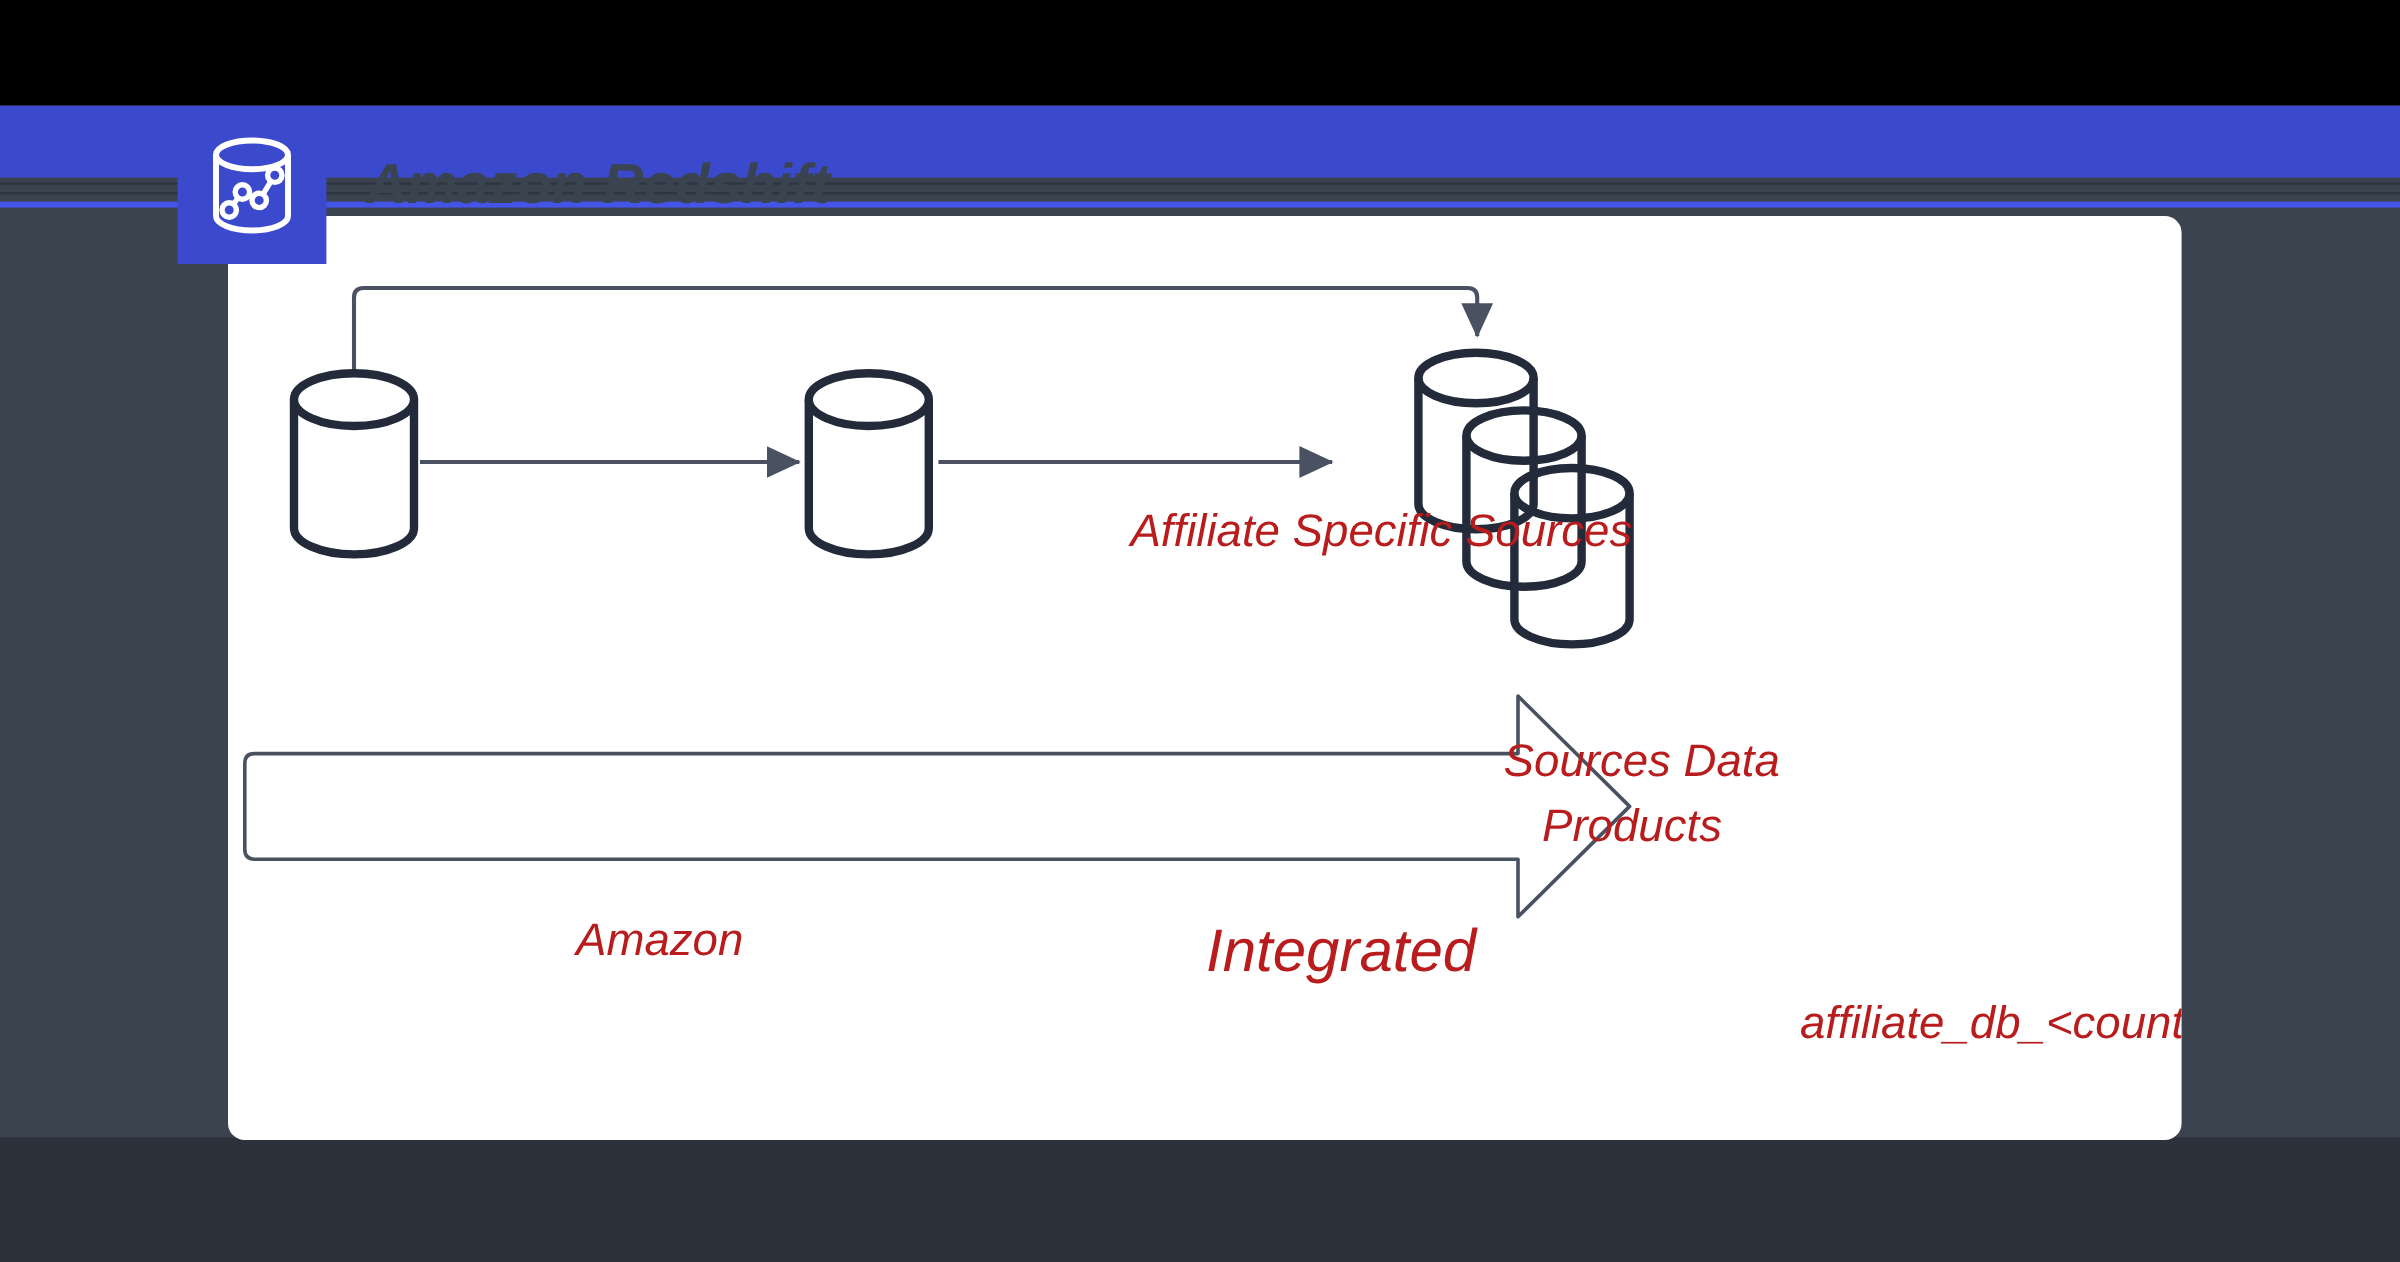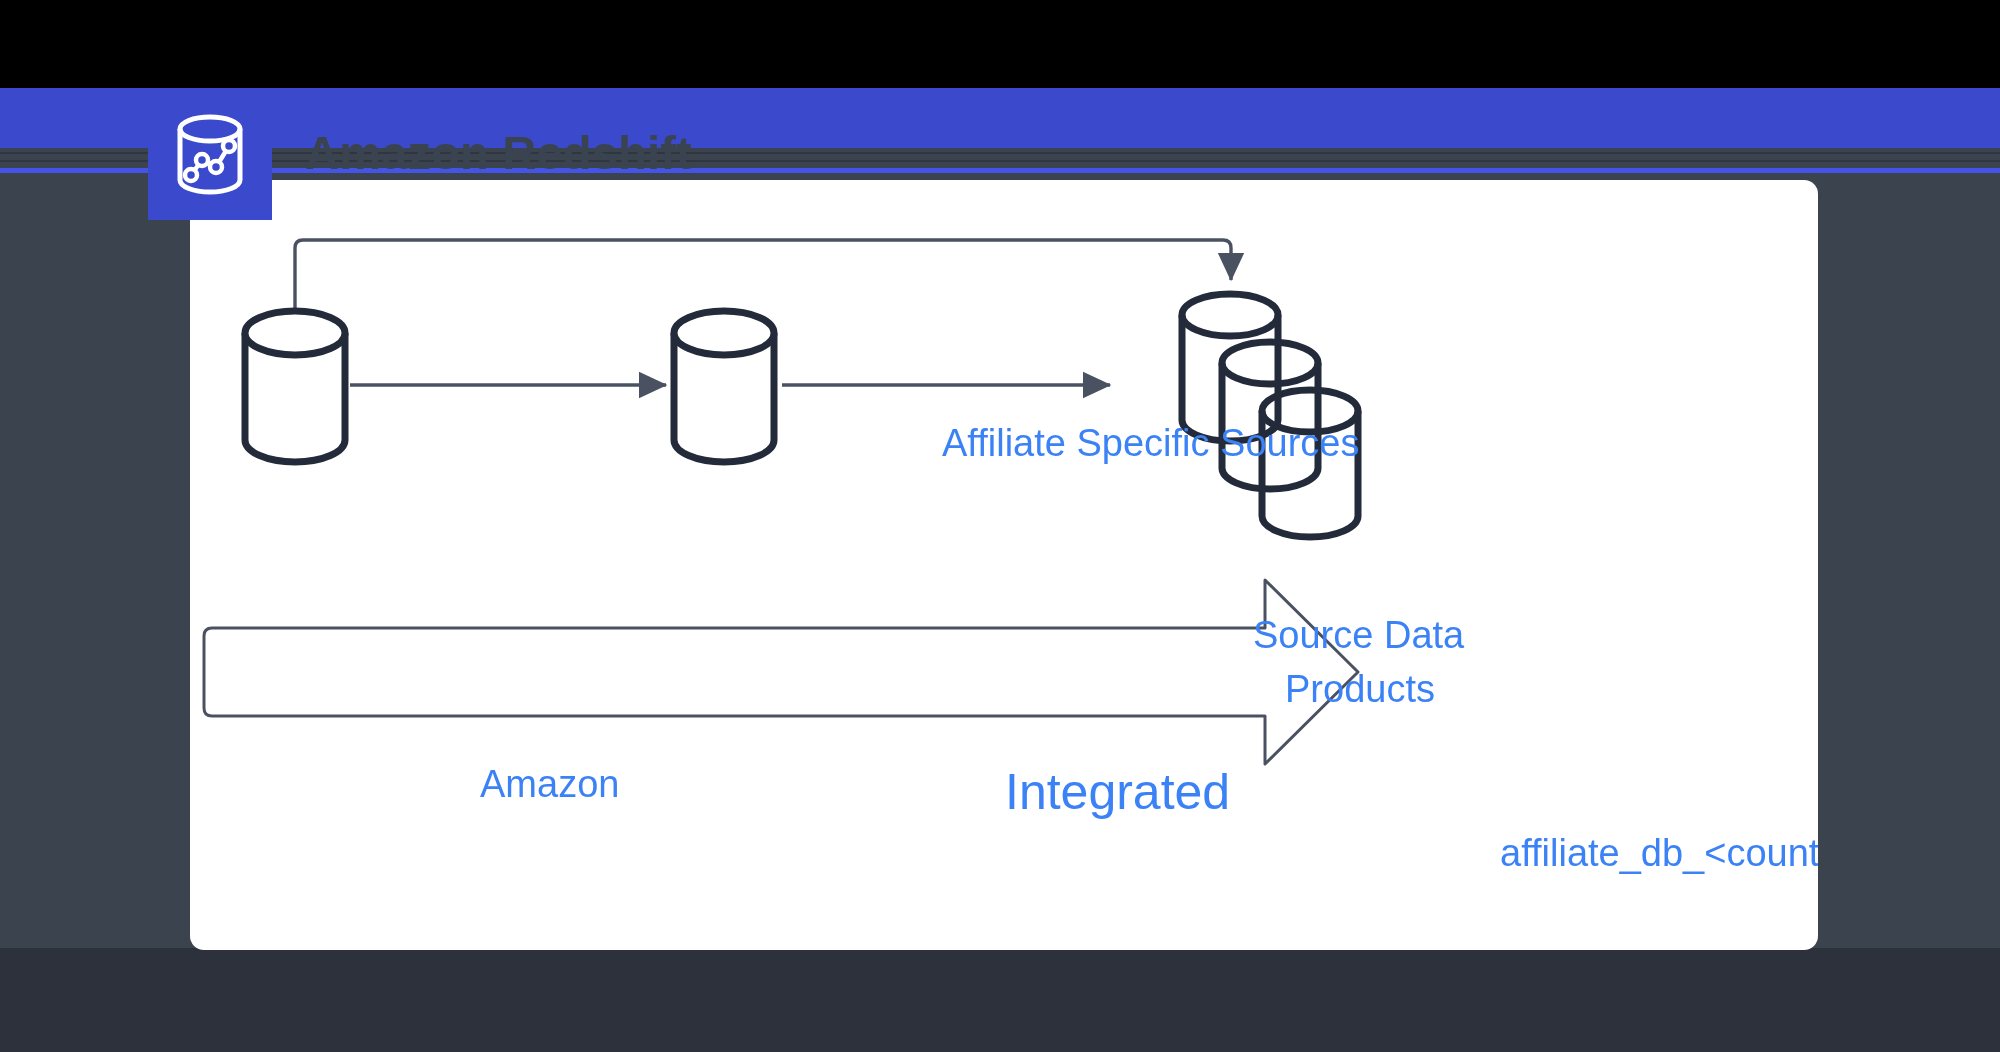--- a/index.html
+++ b/index.html
@@ -14,20 +14,21 @@
     overflow: hidden;
     font-family: "Liberation Sans", sans-serif;
   }
 
   
   #stage {
     position: absolute;
     left: 0; top: 0;
     width: 2000px; height: 820px;
     background: #000000;
+    font-style: italic;
   }
 
   
   .page-bg {
     position: absolute;
     left: 0;
     top: 88px;
     width: 2000px;
     height: 964px;
     background: #3b434f;
@@ -104,21 +105,21 @@
     height: 770px;
     background: #ffffff;
     border-radius: 14px;
     z-index: 5;
     overflow: hidden;
   }
   .card svg { display: block; }
 
   .diagram-label {
     position: absolute;
-    color: #3b82f6;
+    color: #b91c1c;
     white-space: nowrap;
   }
   .lbl-affiliate-specific { left: 752px; top: 242px; font-size: 38px; }
   .lbl-sources            { left: 290px; top: 583px; font-size: 38px; }
   .lbl-integrated         { left: 815px; top: 583px; font-size: 50px; }
   .lbl-affiliate-db       { left: 1310px; top: 652px; font-size: 38px; }
   .lbl-sdp-1              { left: 1063px; top: 434px; font-size: 38px; }
   .lbl-sdp-2              { left: 1095px; top: 488px; font-size: 38px; }
 </style>
 </head>
@@ -205,21 +206,21 @@
                  L 1075 536
                  L 22 536
                  Q 14 536 14 528
                  L 14 456
                  Q 14 448 22 448 Z" fill="#ffffff" stroke="#4a5262" stroke-width="3" stroke-linejoin="round"></path>
       </g>
     </svg>
 
     <div class="diagram-label lbl-affiliate-specific">Affiliate Specific Sources</div>
 
-    <div class="diagram-label lbl-sdp-1">Source Data</div>
+    <div class="diagram-label lbl-sdp-1">Sources Data</div>
     <div class="diagram-label lbl-sdp-2">Products</div>
 
     <div class="diagram-label lbl-sources">Amazon</div>
     <div class="diagram-label lbl-integrated">Integrated</div>
     <div class="diagram-label lbl-affiliate-db">affiliate_db_&lt;country&gt;</div>
 
   </div>
 
 </div>
 

